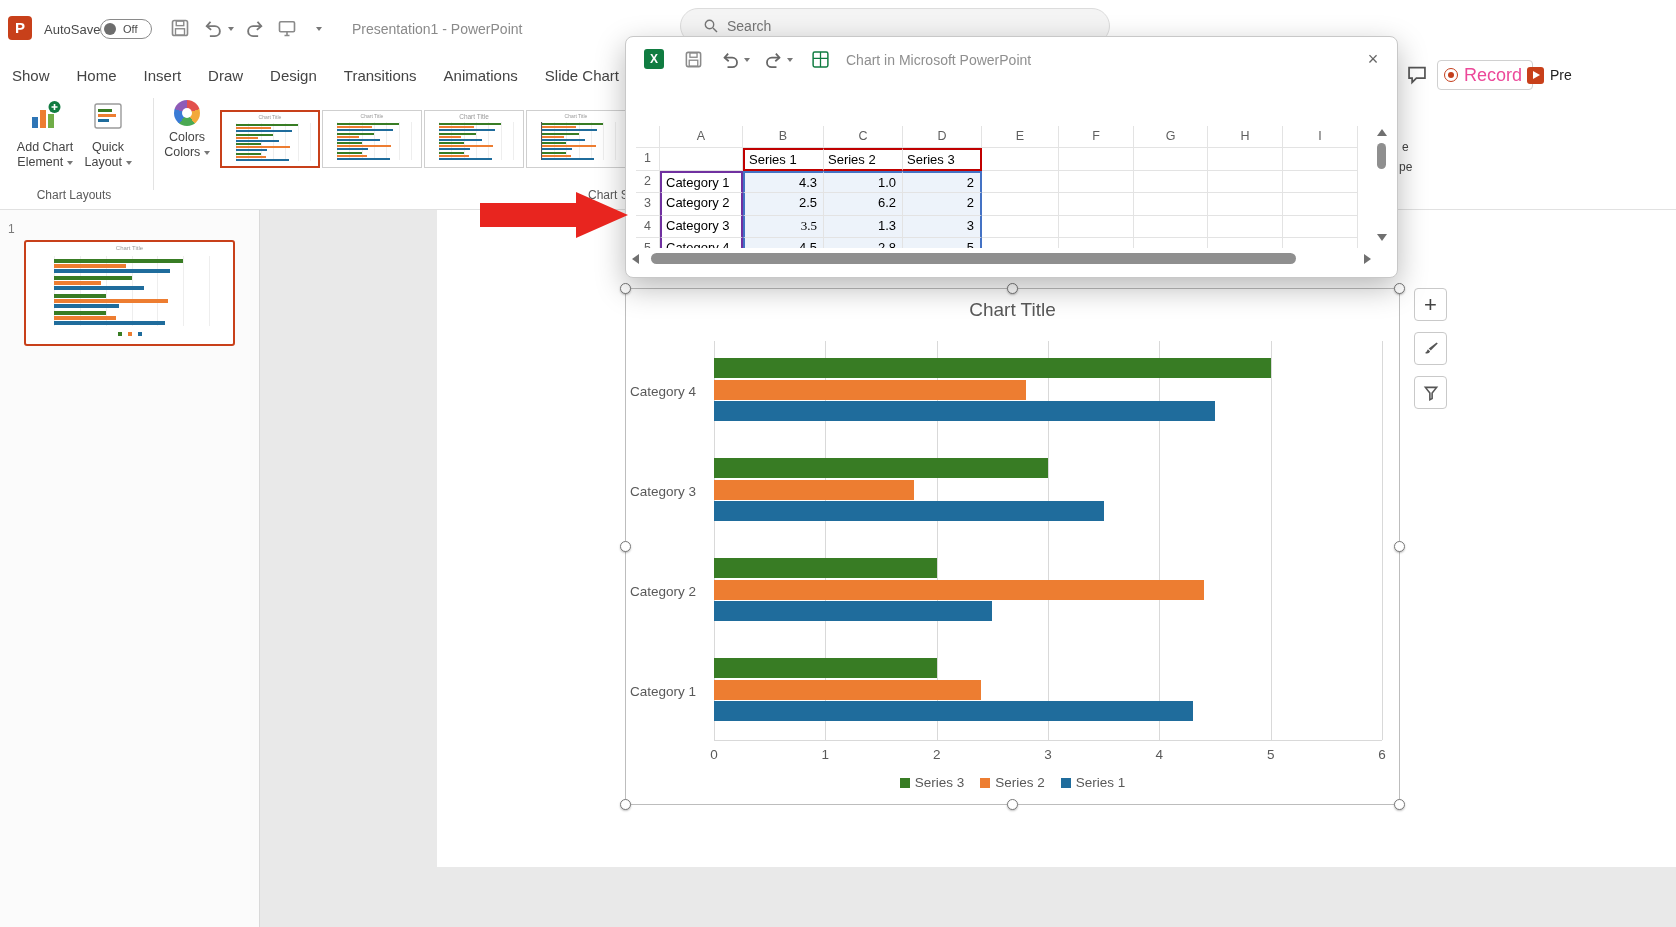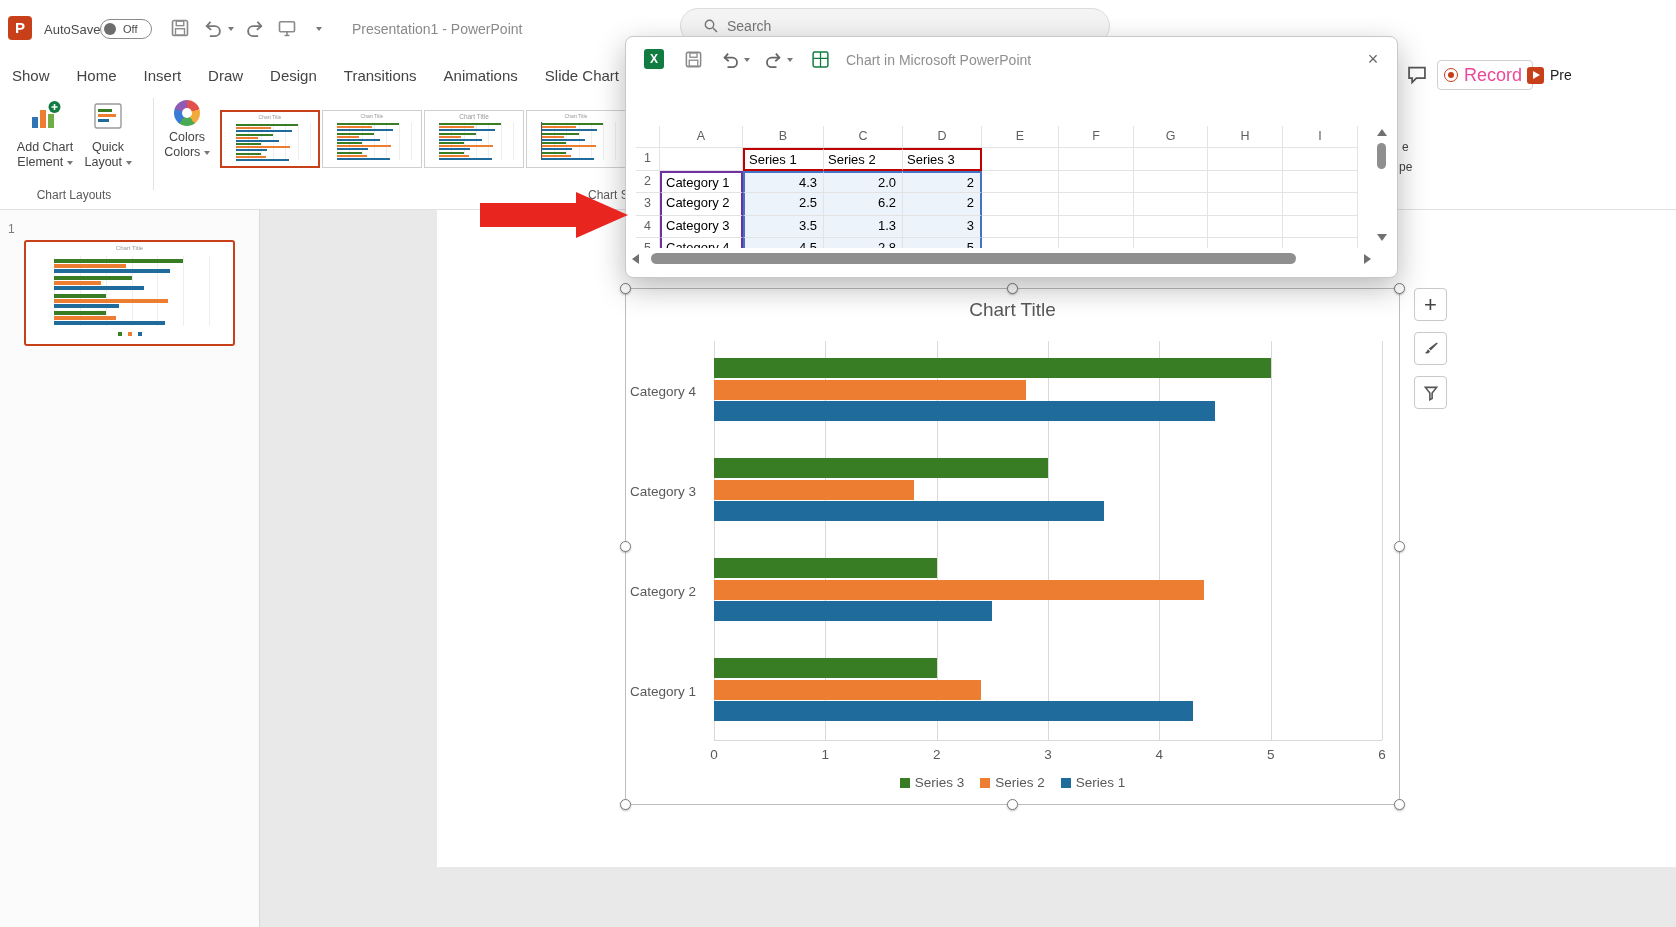--- a/index.html
+++ b/index.html
@@ -482,21 +482,21 @@
           <div class="xcell ta-l" style="width: 77px;"></div>
           <div class="xcell ta-l" style="width: 75px;"></div>
           <div class="xcell ta-l" style="width: 74px;"></div>
           <div class="xcell ta-l" style="width: 75px;"></div>
           <div class="xcell ta-l" style="width: 75px;"></div>
         </div>
         <div class="xrow">
           <div class="xnum" style="width: 24px;">2</div>
           <div class="xcell ta-l" style="width: 83px; border-left: 2px solid rgb(112, 48, 160); border-right: 2px solid rgb(112, 48, 160); border-top: 2px solid rgb(112, 48, 160);">Category 1</div>
           <div class="xcell ta-r" style="width: 81px; background: rgb(237, 243, 250); border-left: 2px solid rgb(68, 114, 196); border-top: 2px solid rgb(68, 114, 196);">4.3</div>
-          <div class="xcell ta-r" style="width: 79px; background: rgb(237, 243, 250); border-top: 2px solid rgb(68, 114, 196);">2.0</div>
+          <div class="xcell ta-r" style="width: 79px; background: rgb(237, 243, 250); border-top: 2px solid rgb(68, 114, 196);">1.0</div>
           <div class="xcell ta-r" style="width: 79px; background: rgb(237, 243, 250); border-right: 2px solid rgb(68, 114, 196); border-top: 2px solid rgb(68, 114, 196);">2</div>
           <div class="xcell ta-r" style="width: 77px;"></div>
           <div class="xcell ta-r" style="width: 75px;"></div>
           <div class="xcell ta-r" style="width: 74px;"></div>
           <div class="xcell ta-r" style="width: 75px;"></div>
           <div class="xcell ta-r" style="width: 75px;"></div>
         </div>
         <div class="xrow">
           <div class="xnum" style="width: 24px;">3</div>
           <div class="xcell ta-l" style="width: 83px; border-left: 2px solid rgb(112, 48, 160); border-right: 2px solid rgb(112, 48, 160);">Category 2</div>
@@ -505,21 +505,21 @@
           <div class="xcell ta-r" style="width: 79px; background: rgb(237, 243, 250); border-right: 2px solid rgb(68, 114, 196);">2</div>
           <div class="xcell ta-r" style="width: 77px;"></div>
           <div class="xcell ta-r" style="width: 75px;"></div>
           <div class="xcell ta-r" style="width: 74px;"></div>
           <div class="xcell ta-r" style="width: 75px;"></div>
           <div class="xcell ta-r" style="width: 75px;"></div>
         </div>
         <div class="xrow">
           <div class="xnum" style="width: 24px;">4</div>
           <div class="xcell ta-l" style="width: 83px; border-left: 2px solid rgb(112, 48, 160); border-right: 2px solid rgb(112, 48, 160);">Category 3</div>
-          <div class="xcell ta-r" style="width: 81px; background: rgb(237, 243, 250); border-left: 2px solid rgb(68, 114, 196);">3.5</div>
+          <div class="xcell ta-r" style="width: 81px; background: rgb(237, 243, 250); border-left: 2px solid rgb(68, 114, 196); font-family: Liberation Serif, serif;">3.5</div>
           <div class="xcell ta-r" style="width: 79px; background: rgb(237, 243, 250);">1.3</div>
           <div class="xcell ta-r" style="width: 79px; background: rgb(237, 243, 250); border-right: 2px solid rgb(68, 114, 196);">3</div>
           <div class="xcell ta-r" style="width: 77px;"></div>
           <div class="xcell ta-r" style="width: 75px;"></div>
           <div class="xcell ta-r" style="width: 74px;"></div>
           <div class="xcell ta-r" style="width: 75px;"></div>
           <div class="xcell ta-r" style="width: 75px;"></div>
         </div>
         <div class="xrow">
           <div class="xnum" style="width: 24px;">5</div>

